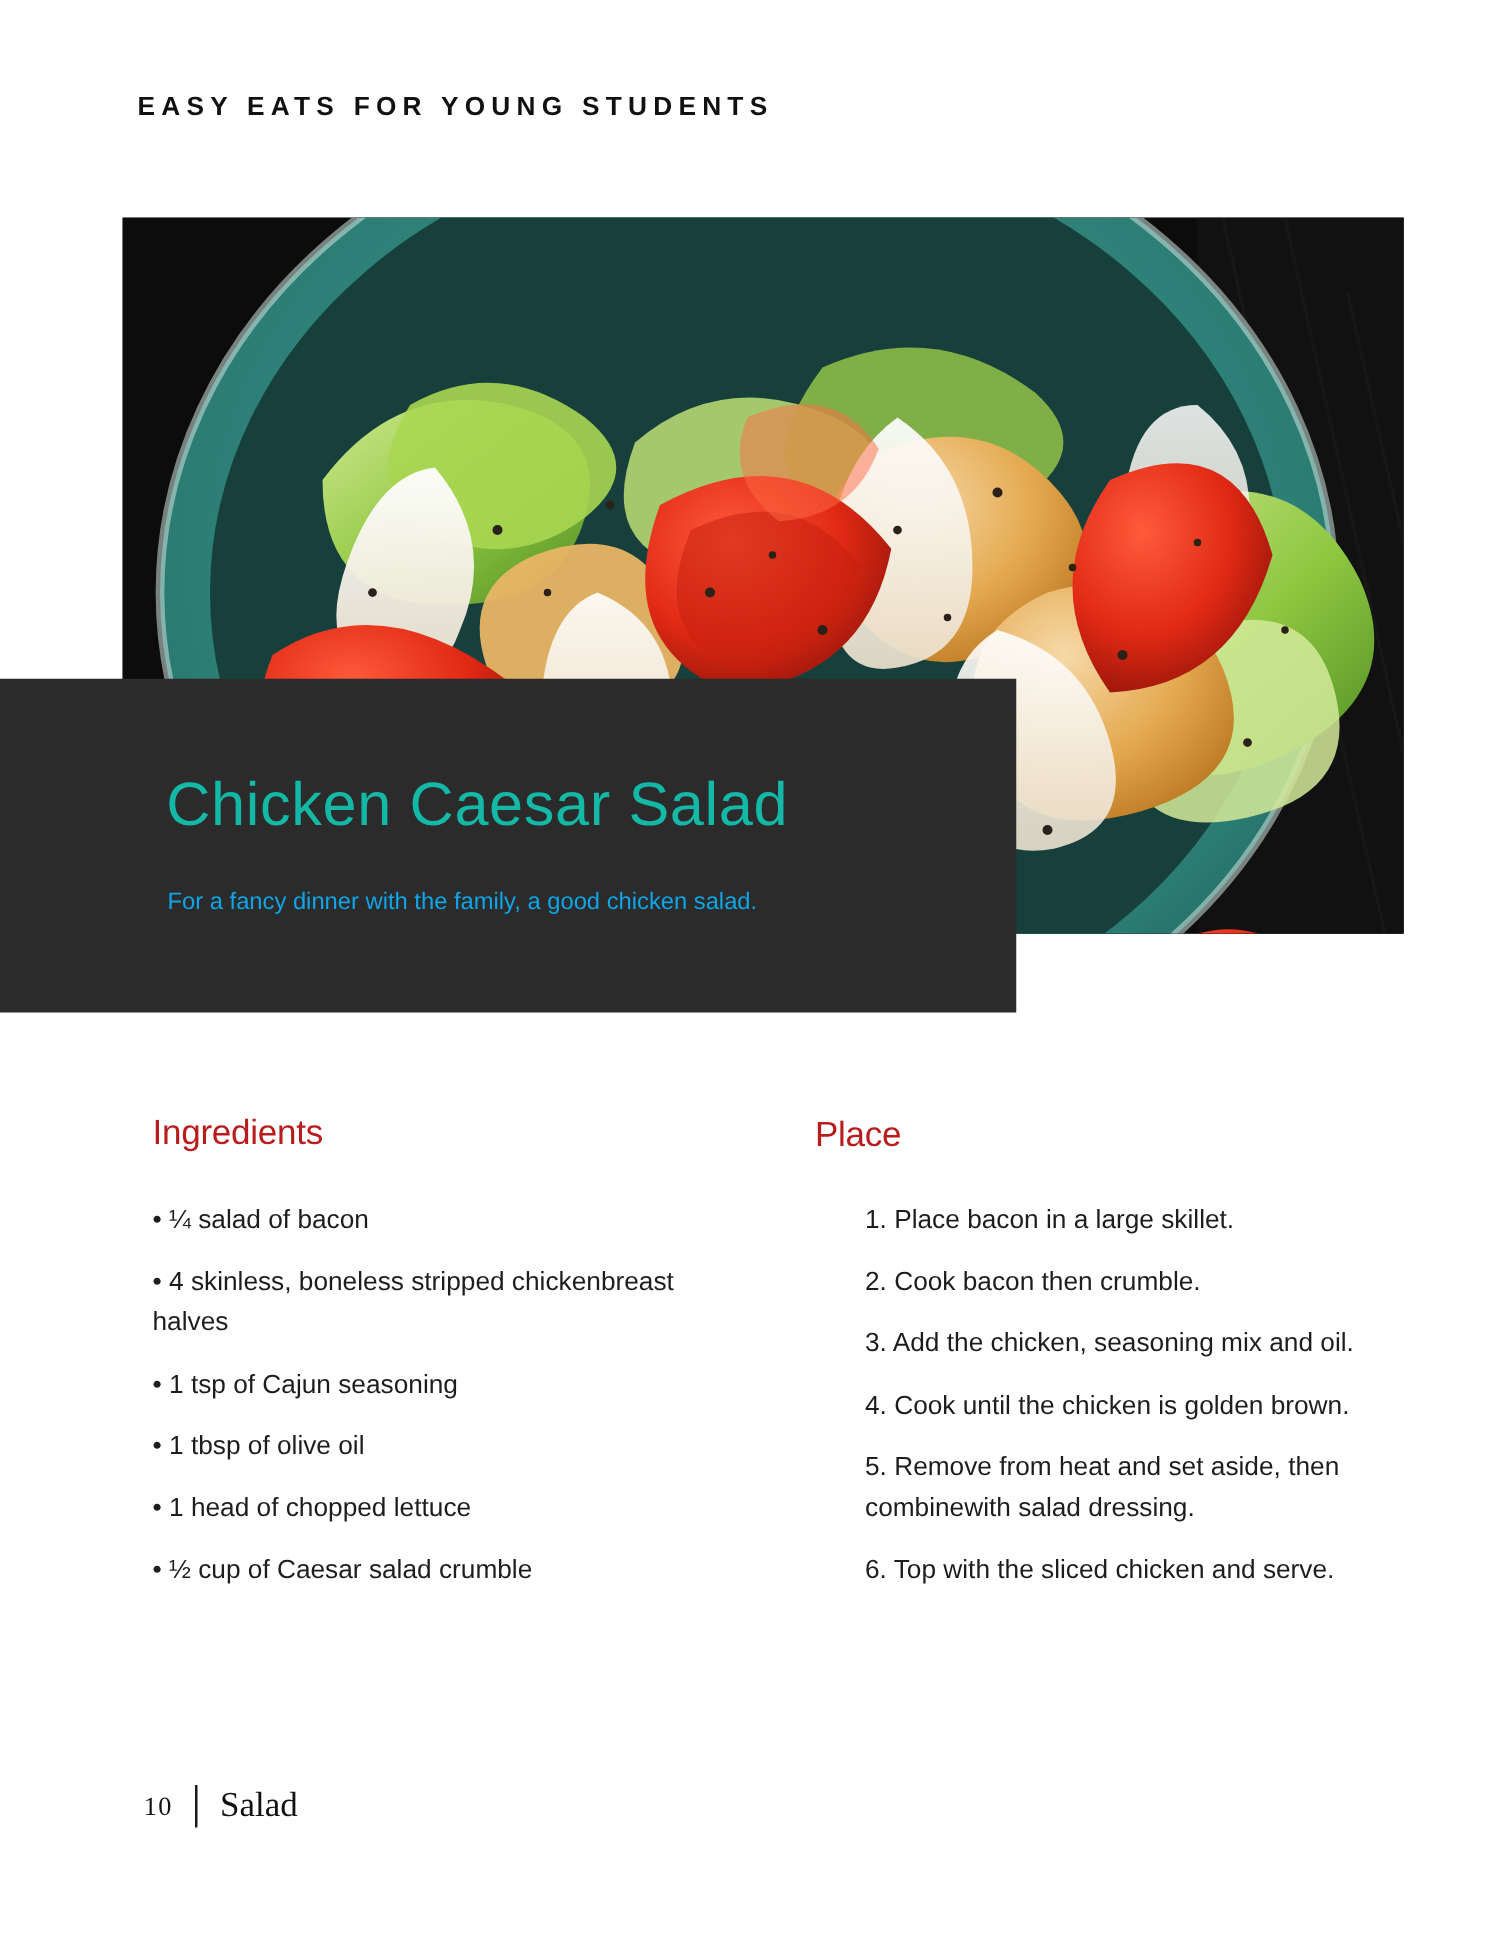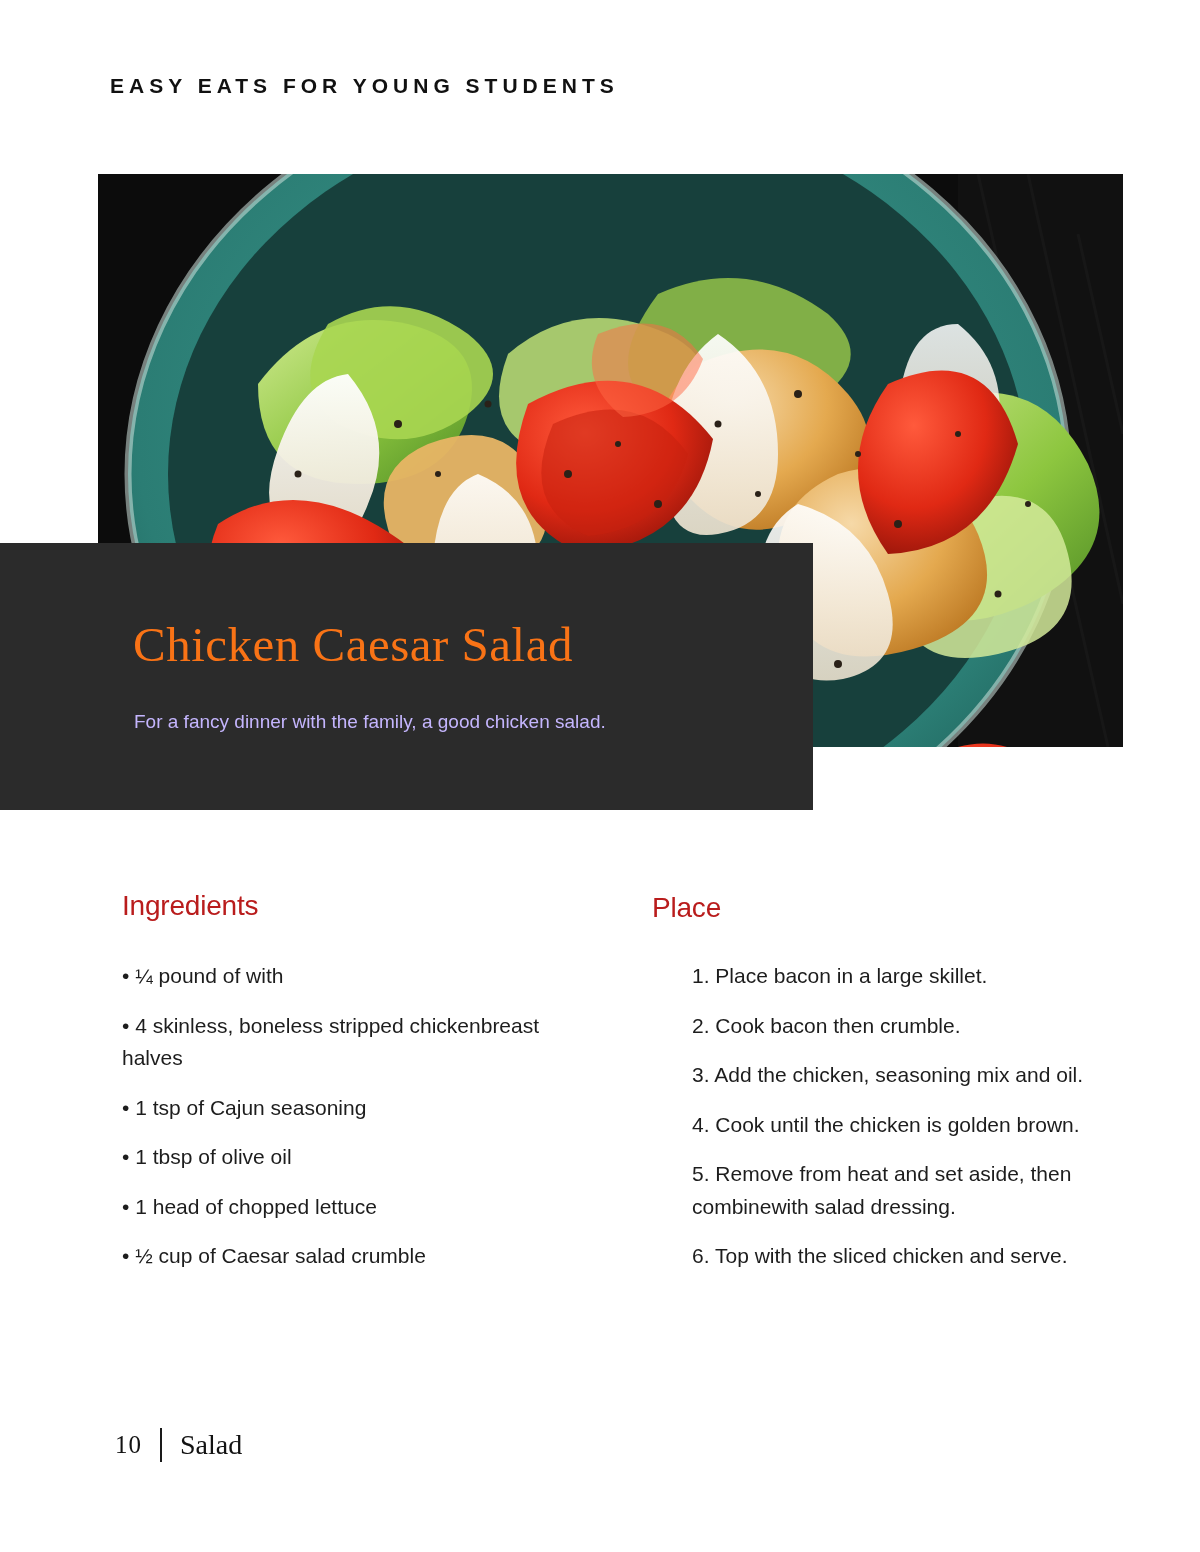--- a/index.html
+++ b/index.html
@@ -50,32 +50,32 @@
     left: 0;
     top: 543px;
     width: 813px;
     height: 267px;
     background: #2b2b2b;
   }
   .recipe-title {
     position: absolute;
     left: 133px;
     top: 73px;
-    font-family: Liberation Serif, serif;
+    font-family: Liberation Sans, sans-serif;
     font-size: 49px;
-    color: #f97316;
+    color: #14b8a6;
     letter-spacing: 0.5px;
     white-space: nowrap;
   }
   .recipe-subtitle {
     position: absolute;
     left: 134px;
     top: 168px;
     font-size: 19px;
-    color: #c4b5fd;
+    color: #0ea5e9;
     font-family: "Liberation Sans", sans-serif;
     white-space: nowrap;
   }
 
   
   .col-heading {
     font-size: 28px;
     font-weight: 400;
     color: #b91c1c;
     letter-spacing: -0.2px;
@@ -112,21 +112,21 @@
   .footer {
     position: absolute;
     left: 115px;
     top: 1428px;
     display: flex;
     align-items: center;
     gap: 18px;
     font-family: "Liberation Serif", serif;
   }
   .footer .pagenum {
-    font-size: 25px;
+    font-size: 21px;
     letter-spacing: 1px;
     color: #121212;
     font-variant: small-caps;
   }
   .footer .divider {
     width: 2px;
     height: 34px;
     background: #1a1a1a;
   }
   .footer .label {
@@ -247,21 +247,21 @@
   </div>
 
   <div class="title-card">
     <div class="recipe-title">Chicken Caesar Salad</div>
     <div class="recipe-subtitle">For a fancy dinner with the family, a good chicken salad.</div>
   </div>
 
   <div class="ingredients-col">
     <div class="col-heading">Ingredients</div>
     <ul class="item-list">
-      <li>• ¼ pound of with</li>
+      <li>• ¼ salad of bacon</li>
       <li>• 4 skinless, boneless stripped chickenbreast halves</li>
       <li>• 1 tsp of Cajun seasoning</li>
       <li>• 1 tbsp of olive oil</li>
       <li>• 1 head of chopped lettuce</li>
       <li>• ½ cup of Caesar salad crumble</li>
     </ul>
   </div>
 
   <div class="steps-col">
     <div class="col-heading">Place</div>

